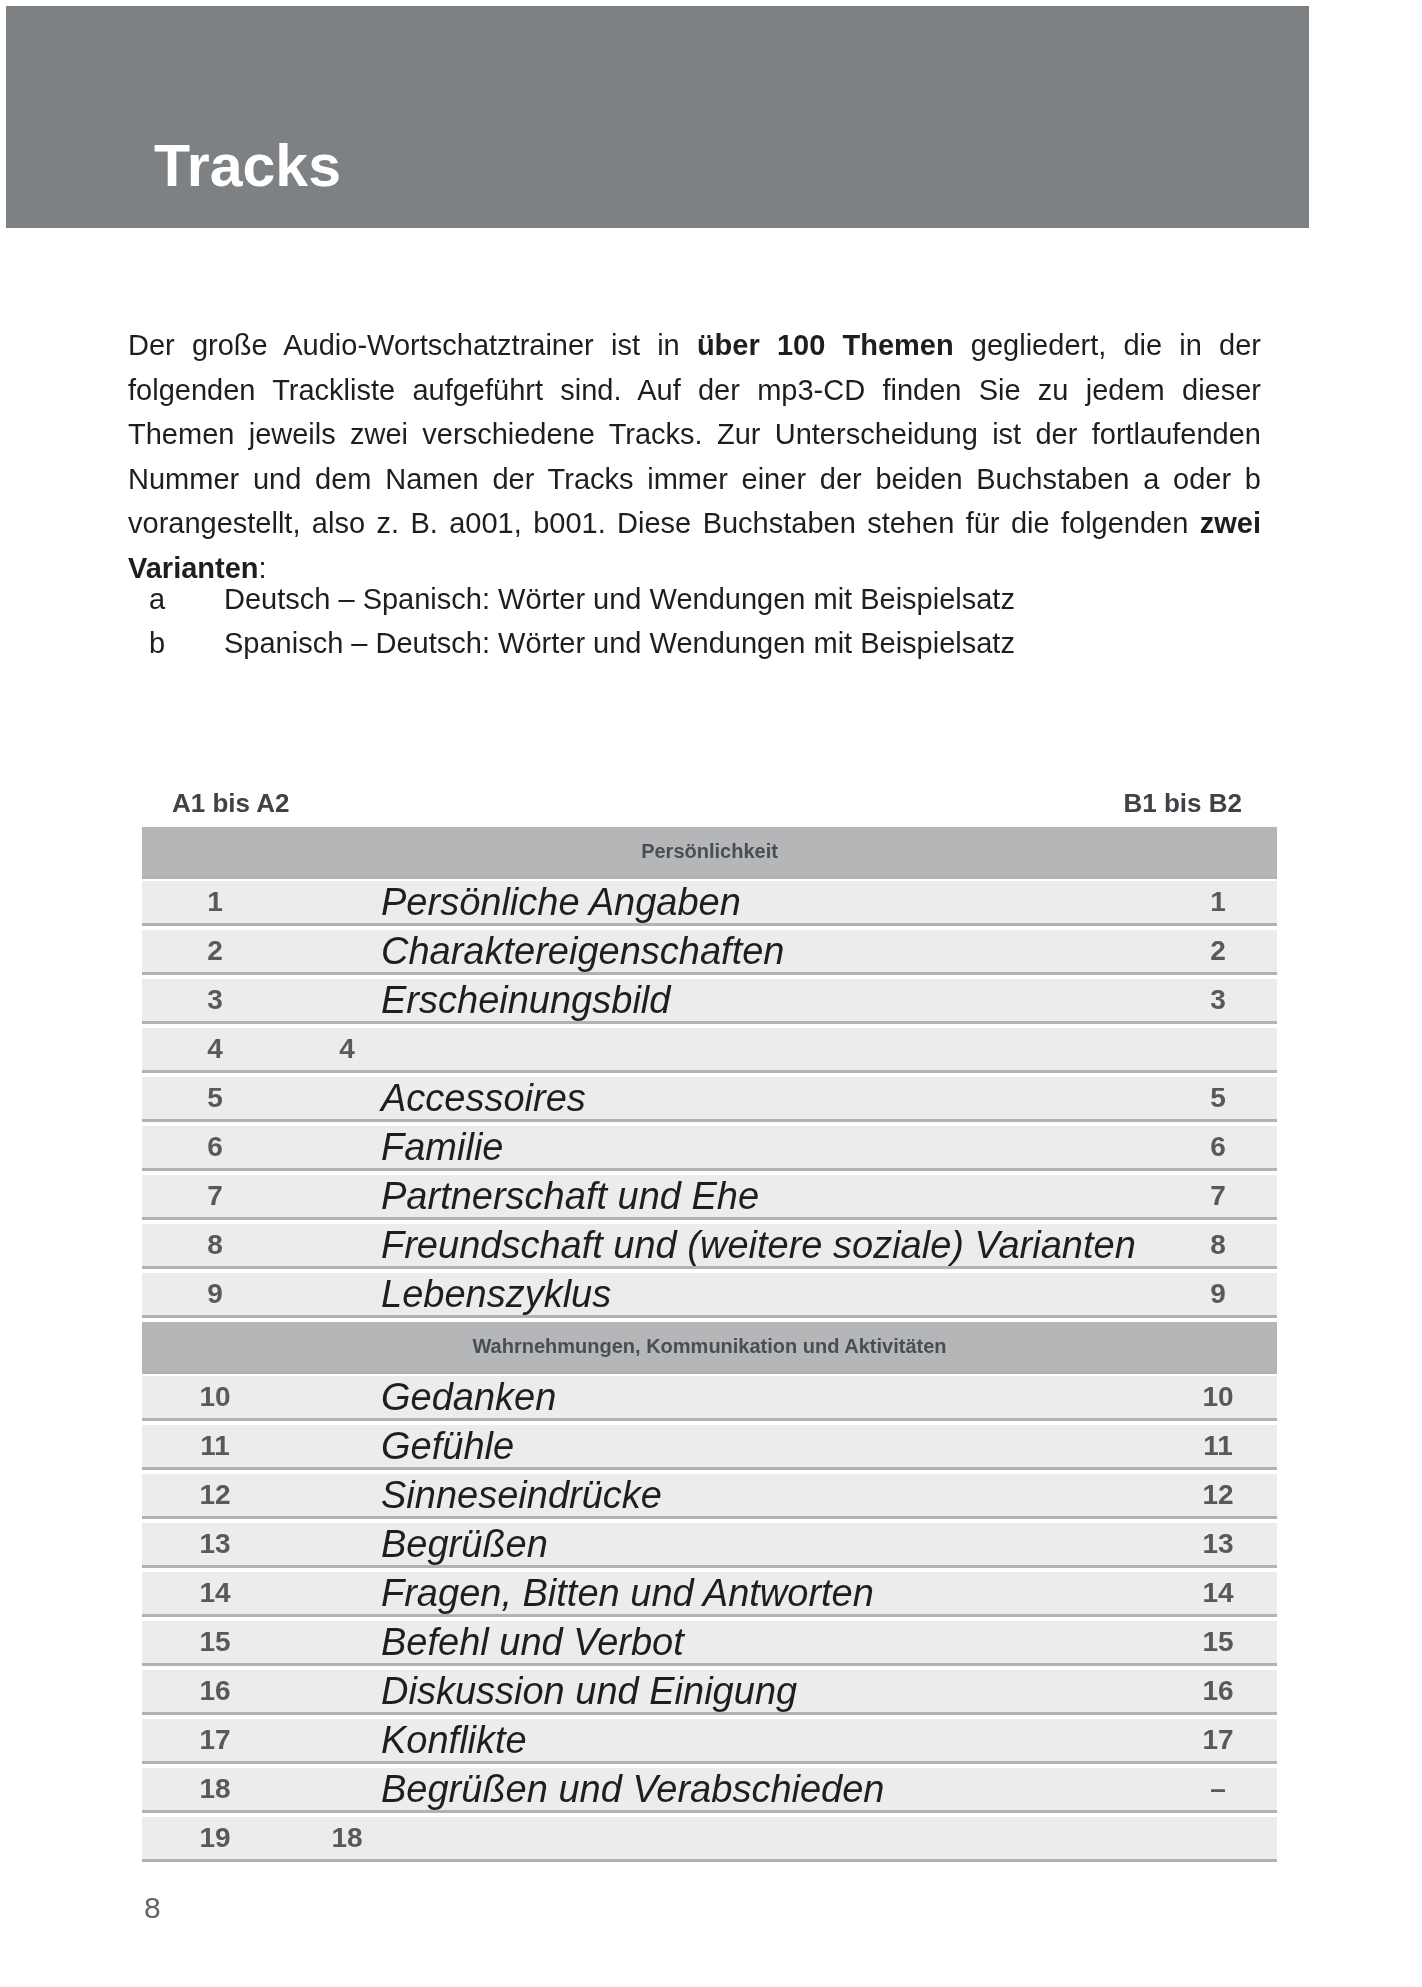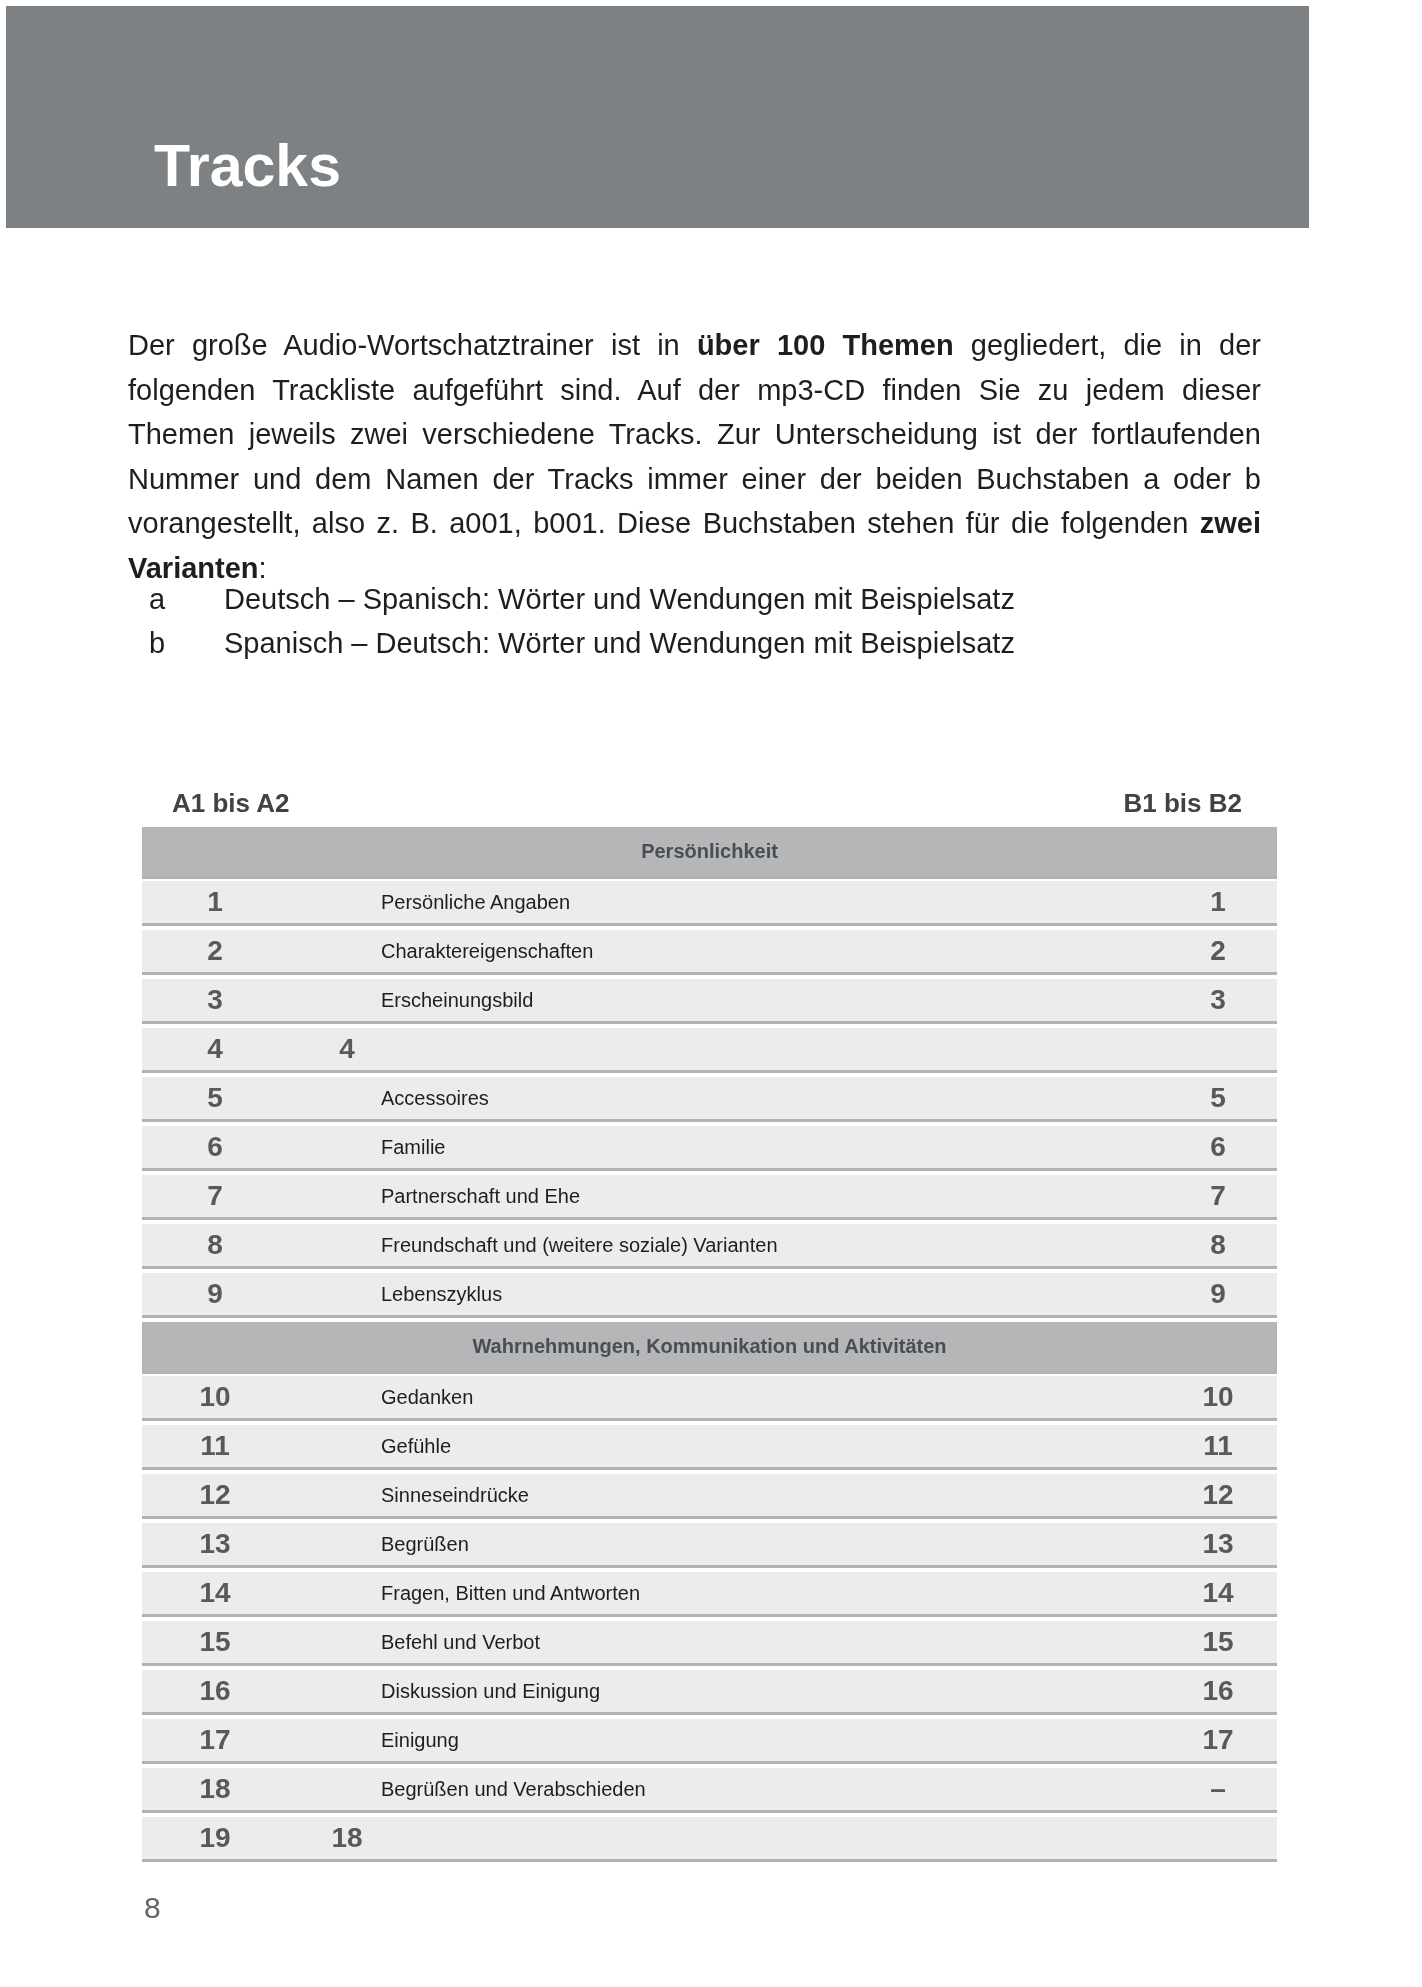--- a/index.html
+++ b/index.html
@@ -101,24 +101,25 @@
   .num-a{
     flex:0 0 146px;
     text-align:center;
     font-weight:bold;
     font-size:28px;
     color:var(--num-text);
   }
   .row-title{
     flex:1 1 auto;
     padding-left:93px;
-    font-size:20px;
+    font-size:38px;
     color:var(--body-text);
     white-space:nowrap;
     overflow:hidden;
+    font-style:italic;
   }
   .num-b{
     flex:0 0 118px;
     text-align:center;
     font-weight:bold;
     font-size:28px;
     color:var(--num-text);
   }
   
   .page-number{
@@ -255,21 +256,21 @@
   </div>
 
   <div class="track-row">
     <span class="num-a">16</span>
     <span class="row-title">Diskussion und Einigung</span>
     <span class="num-b">16</span>
   </div>
 
   <div class="track-row">
     <span class="num-a">17</span>
-    <span class="row-title">Einigung</span>
+    <span class="row-title">Konflikte</span>
     <span class="num-b">17</span>
   </div>
 
   <div class="track-row">
     <span class="num-a">18</span>
     <span class="row-title">Begrüßen und Verabschieden</span>
     <span class="num-b">–</span>
   </div>
 
   <div class="track-row">

